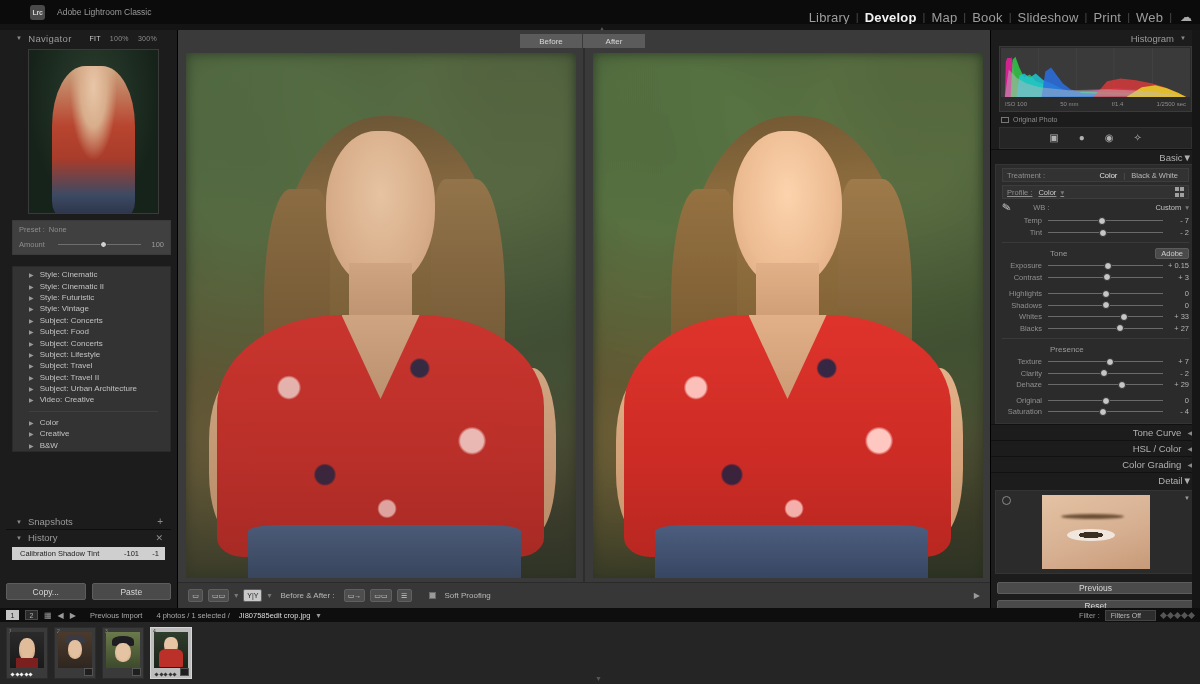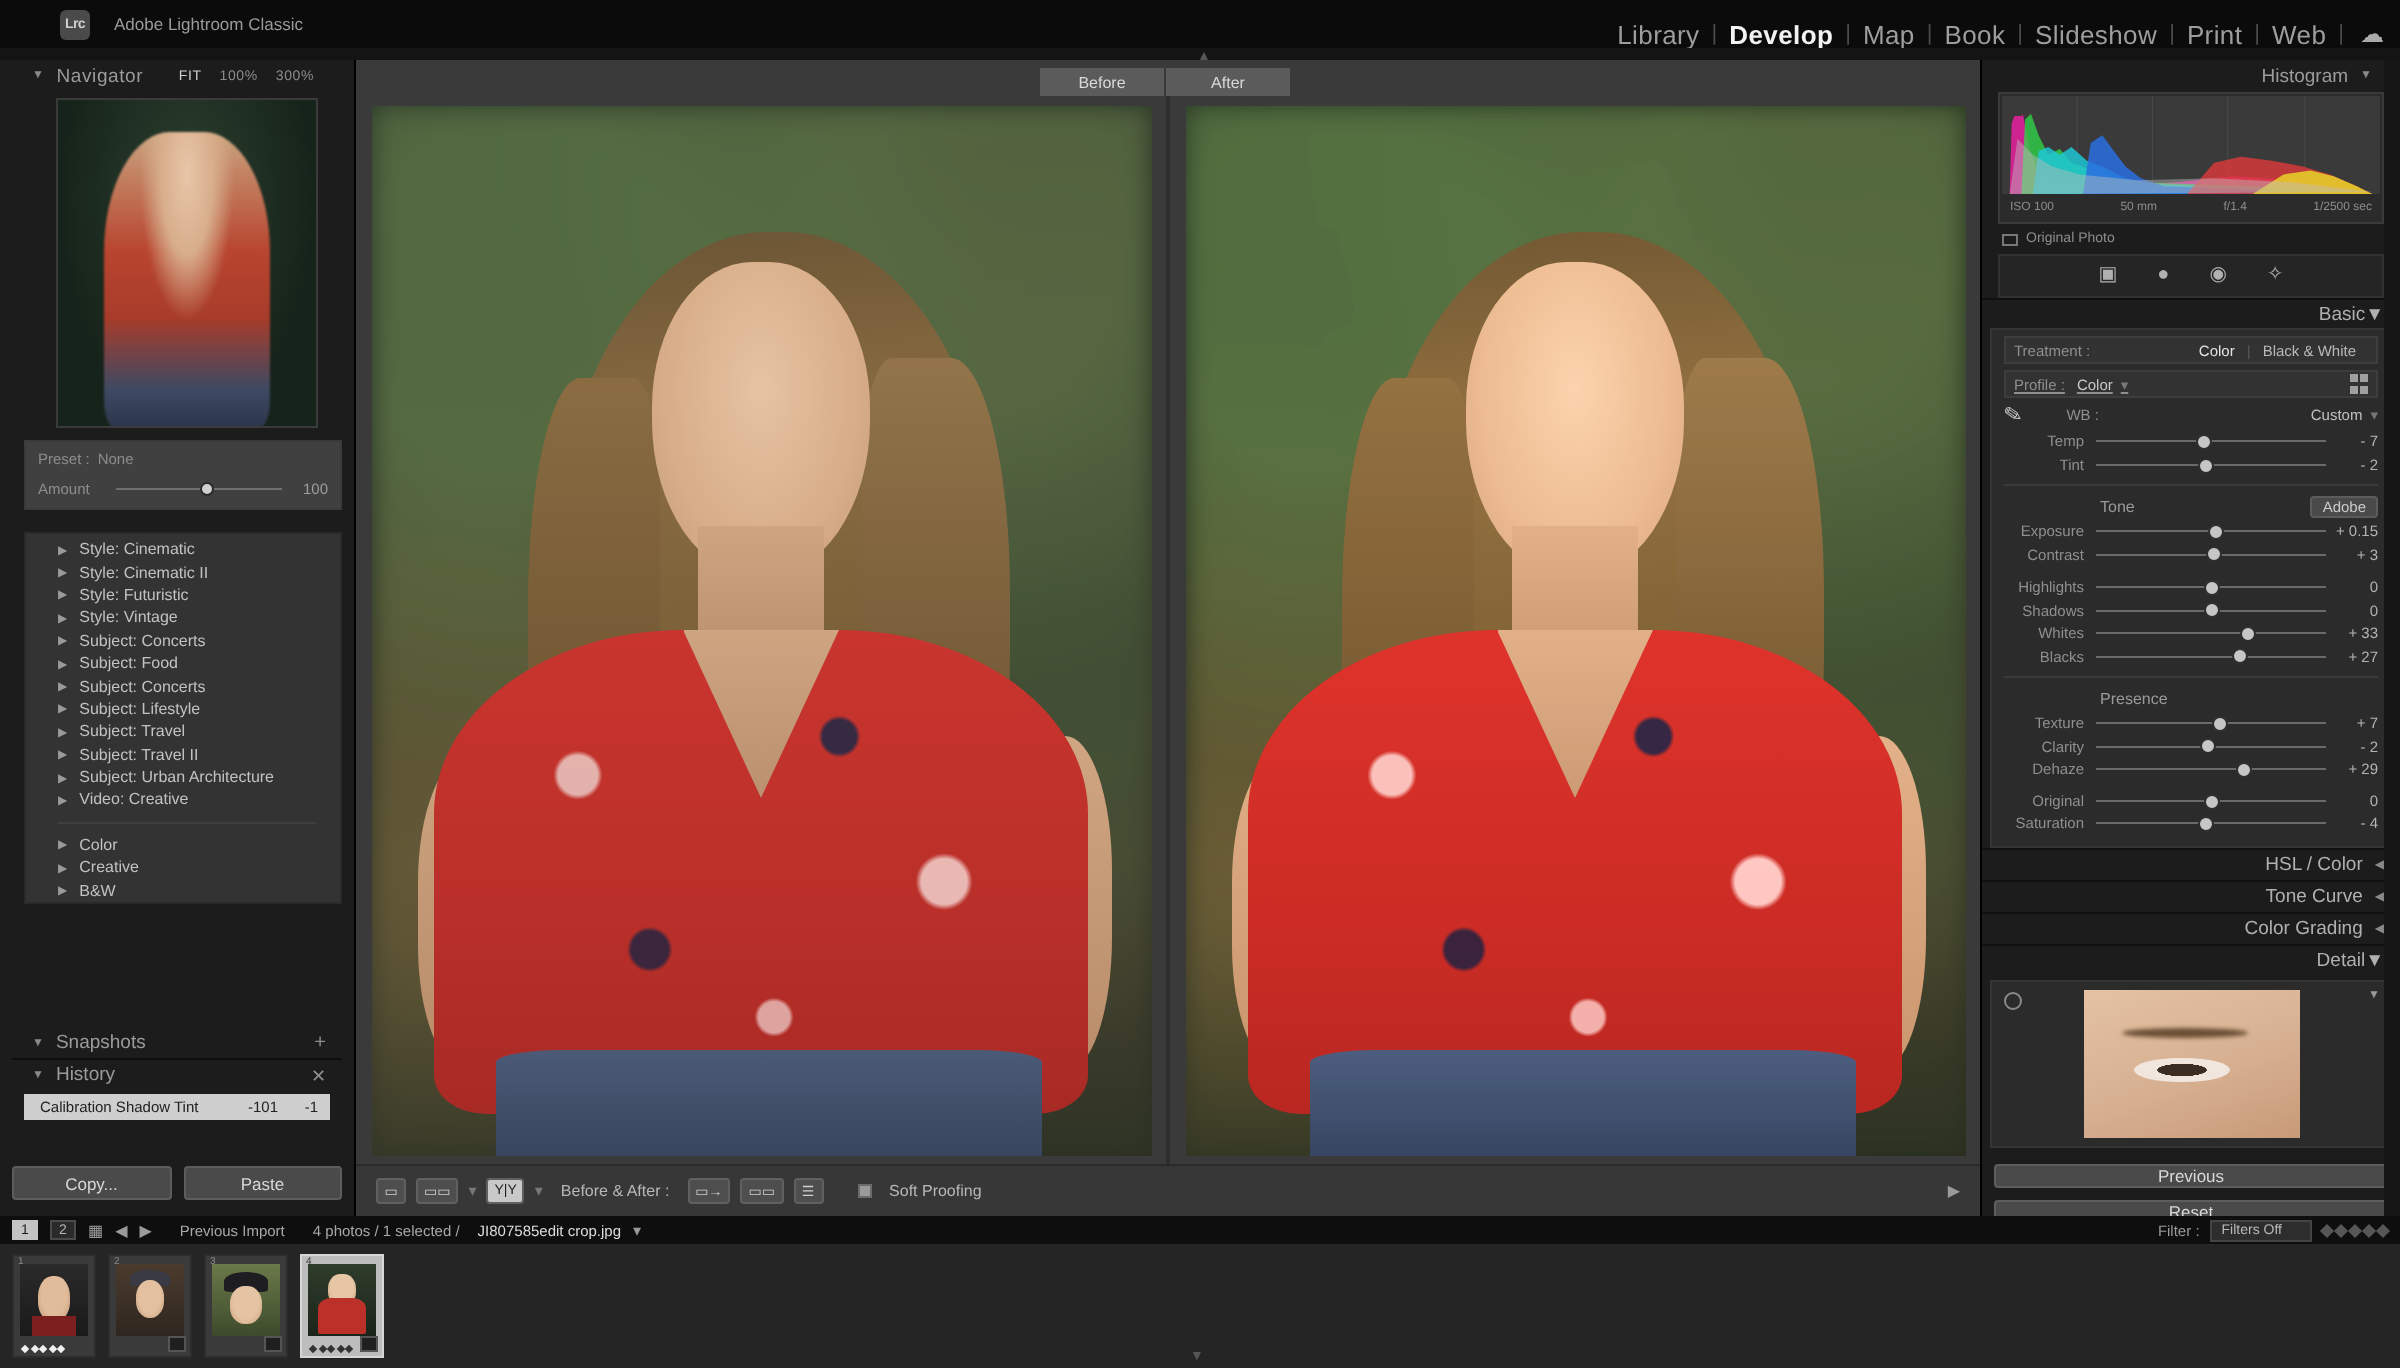--- a/index.html
+++ b/index.html
@@ -815,26 +815,26 @@
         <span class="lbl">Saturation</span>
         <span class="track grad-sat grad2">
             <span class="knob" style="left:48%;top:-3px"></span>
           </span>
         <span class="val">- 4</span>
       </div>
     </div>
 
     <div class="collapsed-sec">
       <span class="sw"></span>
-      <span>HSL / Color</span>
+      <span>Tone Curve</span>
       <span class="tri-l">◀</span>
     </div>
     <div class="collapsed-sec">
       <span class="sw"></span>
-      <span>Tone Curve</span>
+      <span>HSL / Color</span>
       <span class="tri-l">◀</span>
     </div>
     <div class="collapsed-sec">
       <span class="sw"></span>
       <span>Color Grading</span>
       <span class="tri-l">◀</span>
     </div>
     <div class="collapsed-sec">
       <span class="sw"></span>
       <span>Detail</span>

